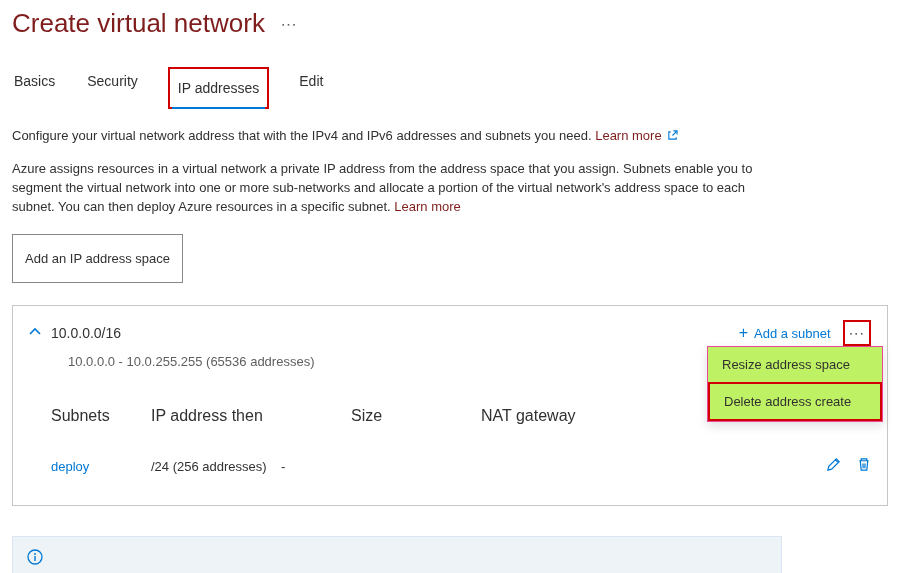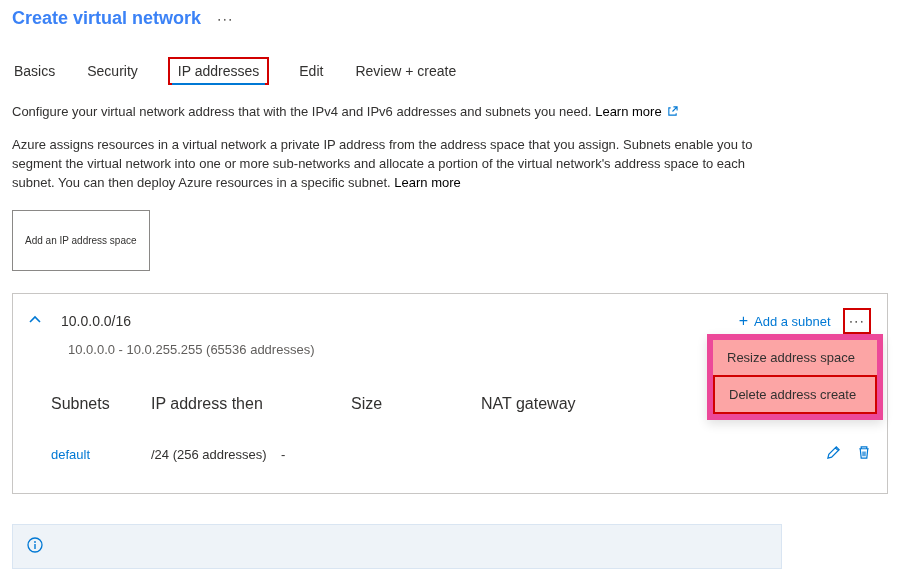--- a/index.html
+++ b/index.html
@@ -5,88 +5,88 @@
     * { box-sizing: border-box; margin: 0; padding: 0; }
     body {
       font-family: "Segoe UI", Arial, sans-serif;
       font-size: 13px;
       color: #323130;
       background: #fff;
       width: 900px;
       padding: 8px 12px;
     }
     .header { display: flex; align-items: center; gap: 16px; margin-bottom: 28px; }
-    .page-title { font-size: 18px; font-weight: 700; color: #3b82f6; }
+    .page-title { font-size: 26px; font-weight: 400; color: #7f1d1d; }
     .dots { font-size: 16px; color: #605e5c; letter-spacing: 1px; cursor: pointer; }
     .tabs { display: flex; gap: 28px; border-bottom: 0; margin-bottom: 18px; }
     .tab {
       padding: 6px 2px;
       cursor: pointer;
       color: #323130;
       position: relative;
       font-size: 14px;
     }
     .tab.active {
       border: 2px solid #d10000;
-      padding: 4px 8px;
+      padding: 11px 8px;
     }
     .tab.active::after {
       content: "";
       position: absolute;
       left: 2px; right: 2px; bottom: -2px;
       height: 2px;
       background: #0078d4;
     }
     .desc-block { margin: 12px 0 18px 0; line-height: 1.45; max-width: 770px; }
     .desc-line { margin-bottom: 14px; }
-    a.link { color: #000000; text-decoration: none; cursor: pointer; }
+    a.link { color: #7f1d1d; text-decoration: none; cursor: pointer; }
     .ext-icon { display: inline-block; width: 12px; height: 12px; vertical-align: -1px; margin-left: 2px; }
     .btn-outline {
       border: 1px solid #8a8886;
       background: #fff;
-      padding: 24px 12px;
-      font-size: 10px;
+      padding: 16px 12px;
+      font-size: 13px;
       cursor: pointer;
       color: #323130;
       margin-bottom: 22px;
     }
     .space-card {
       border: 1px solid #c8c6c4;
       padding: 14px 16px 0 16px;
       position: relative;
     }
     .space-head {
       display: flex;
       align-items: center;
       justify-content: space-between;
       margin-bottom: 8px;
     }
-    .space-left { display: flex; align-items: center; gap: 20px; }
+    .space-left { display: flex; align-items: center; gap: 10px; }
     .chevron-up { color: #0078d4; font-size: 12px; }
     .space-cidr { font-size: 14px; }
     .space-right { display: flex; align-items: center; gap: 12px; position: relative; }
     .add-subnet { color: #0078d4; display: flex; align-items: center; gap: 6px; cursor: pointer; font-size: 13px; }
     .plus { font-size: 16px; font-weight: 400; }
     .red-box { border: 2px solid #d10000; padding: 2px 4px; }
     .space-range { color: #605e5c; font-size: 13px; margin-left: 39px; margin-bottom: 28px; }
     .subnet-table { margin-left: 22px; padding-bottom: 20px; }
     .subnet-row { display: flex; align-items: center; padding: 10px 0; }
     .col-name { width: 100px; }
     .col-range { width: 200px; }
     .col-size { width: 130px; }
     .col-nat { width: 140px; }
     .col-actions { margin-left: auto; display: flex; gap: 16px; }
     .subnet-header { font-size: 16px; color: #323130; font-weight: 400; margin-bottom: 12px; }
     .subnet-link { color: #0078d4; cursor: pointer; }
     .icon-btn { color: #0078d4; cursor: pointer; font-size: 15px; }
     .context-menu {
       position: absolute;
       top: 26px; right: -12px;
-      background: #fca5a5;
-      border: 6px solid #ec4899;
+      background: #bef264;
+      border: 1px solid #ec4899;
       box-shadow: 0 4px 10px rgba(0,0,0,.12);
       width: 176px;
       z-index: 10;
     }
     .menu-item { padding: 10px 14px; font-size: 13px; cursor: pointer; }
     .menu-item.highlight { border: 2px solid #d10000; }
     .info-banner {
       background: #eef3f8;
       border: 1px solid #d9e5f2;
       padding: 12px 14px;
@@ -108,21 +108,20 @@
 <div class="header">
   <div class="page-title">Create virtual network</div>
   <div class="dots">∙∙∙</div>
 </div>
 
 <div class="tabs">
   <div class="tab">Basics</div>
   <div class="tab">Security</div>
   <div class="tab active">IP addresses</div>
   <div class="tab">Edit</div>
-  <div class="tab">Review + create</div>
 </div>
 
 <div class="desc-block">
   <div class="desc-line">
     <span>Configure your virtual network address that with the IPv4 and IPv6 addresses and subnets you need. </span>
     <a class="link"><span>Learn more</span>
       <span class="ext-icon">
         <svg width="11" height="11" viewBox="0 0 12 12">
             <path fill="none" stroke="#0078d4" stroke-width="1.2" d="M4 2H2v8h8V8M6 6l5-5M7 1h4v4"></path>
           </svg>
@@ -162,21 +161,21 @@
   <div class="space-range">10.0.0.0 - 10.0.255.255 (65536 addresses)</div>
 
   <div class="subnet-table">
     <div class="subnet-row subnet-header">
       <div class="col-name">Subnets</div>
       <div class="col-range">IP address then</div>
       <div class="col-size">Size</div>
       <div class="col-nat">NAT gateway</div>
     </div>
     <div class="subnet-row">
-      <div class="col-name subnet-link">default</div>
+      <div class="col-name subnet-link">deploy</div>
       <div class="col-size">/24 (256 addresses)</div>
       <div class="col-nat">-</div>
       <div class="col-actions">
         <span class="icon-btn">
           <svg width="15" height="15" viewBox="0 0 16 16">
               <path fill="none" stroke="#0078d4" stroke-width="1.3" d="M2 14l1-4 8-8 3 3-8 8-4 1zM10 3l3 3"></path>
             </svg>
         </span>
         <span class="icon-btn">
           <svg width="14" height="15" viewBox="0 0 14 16">

